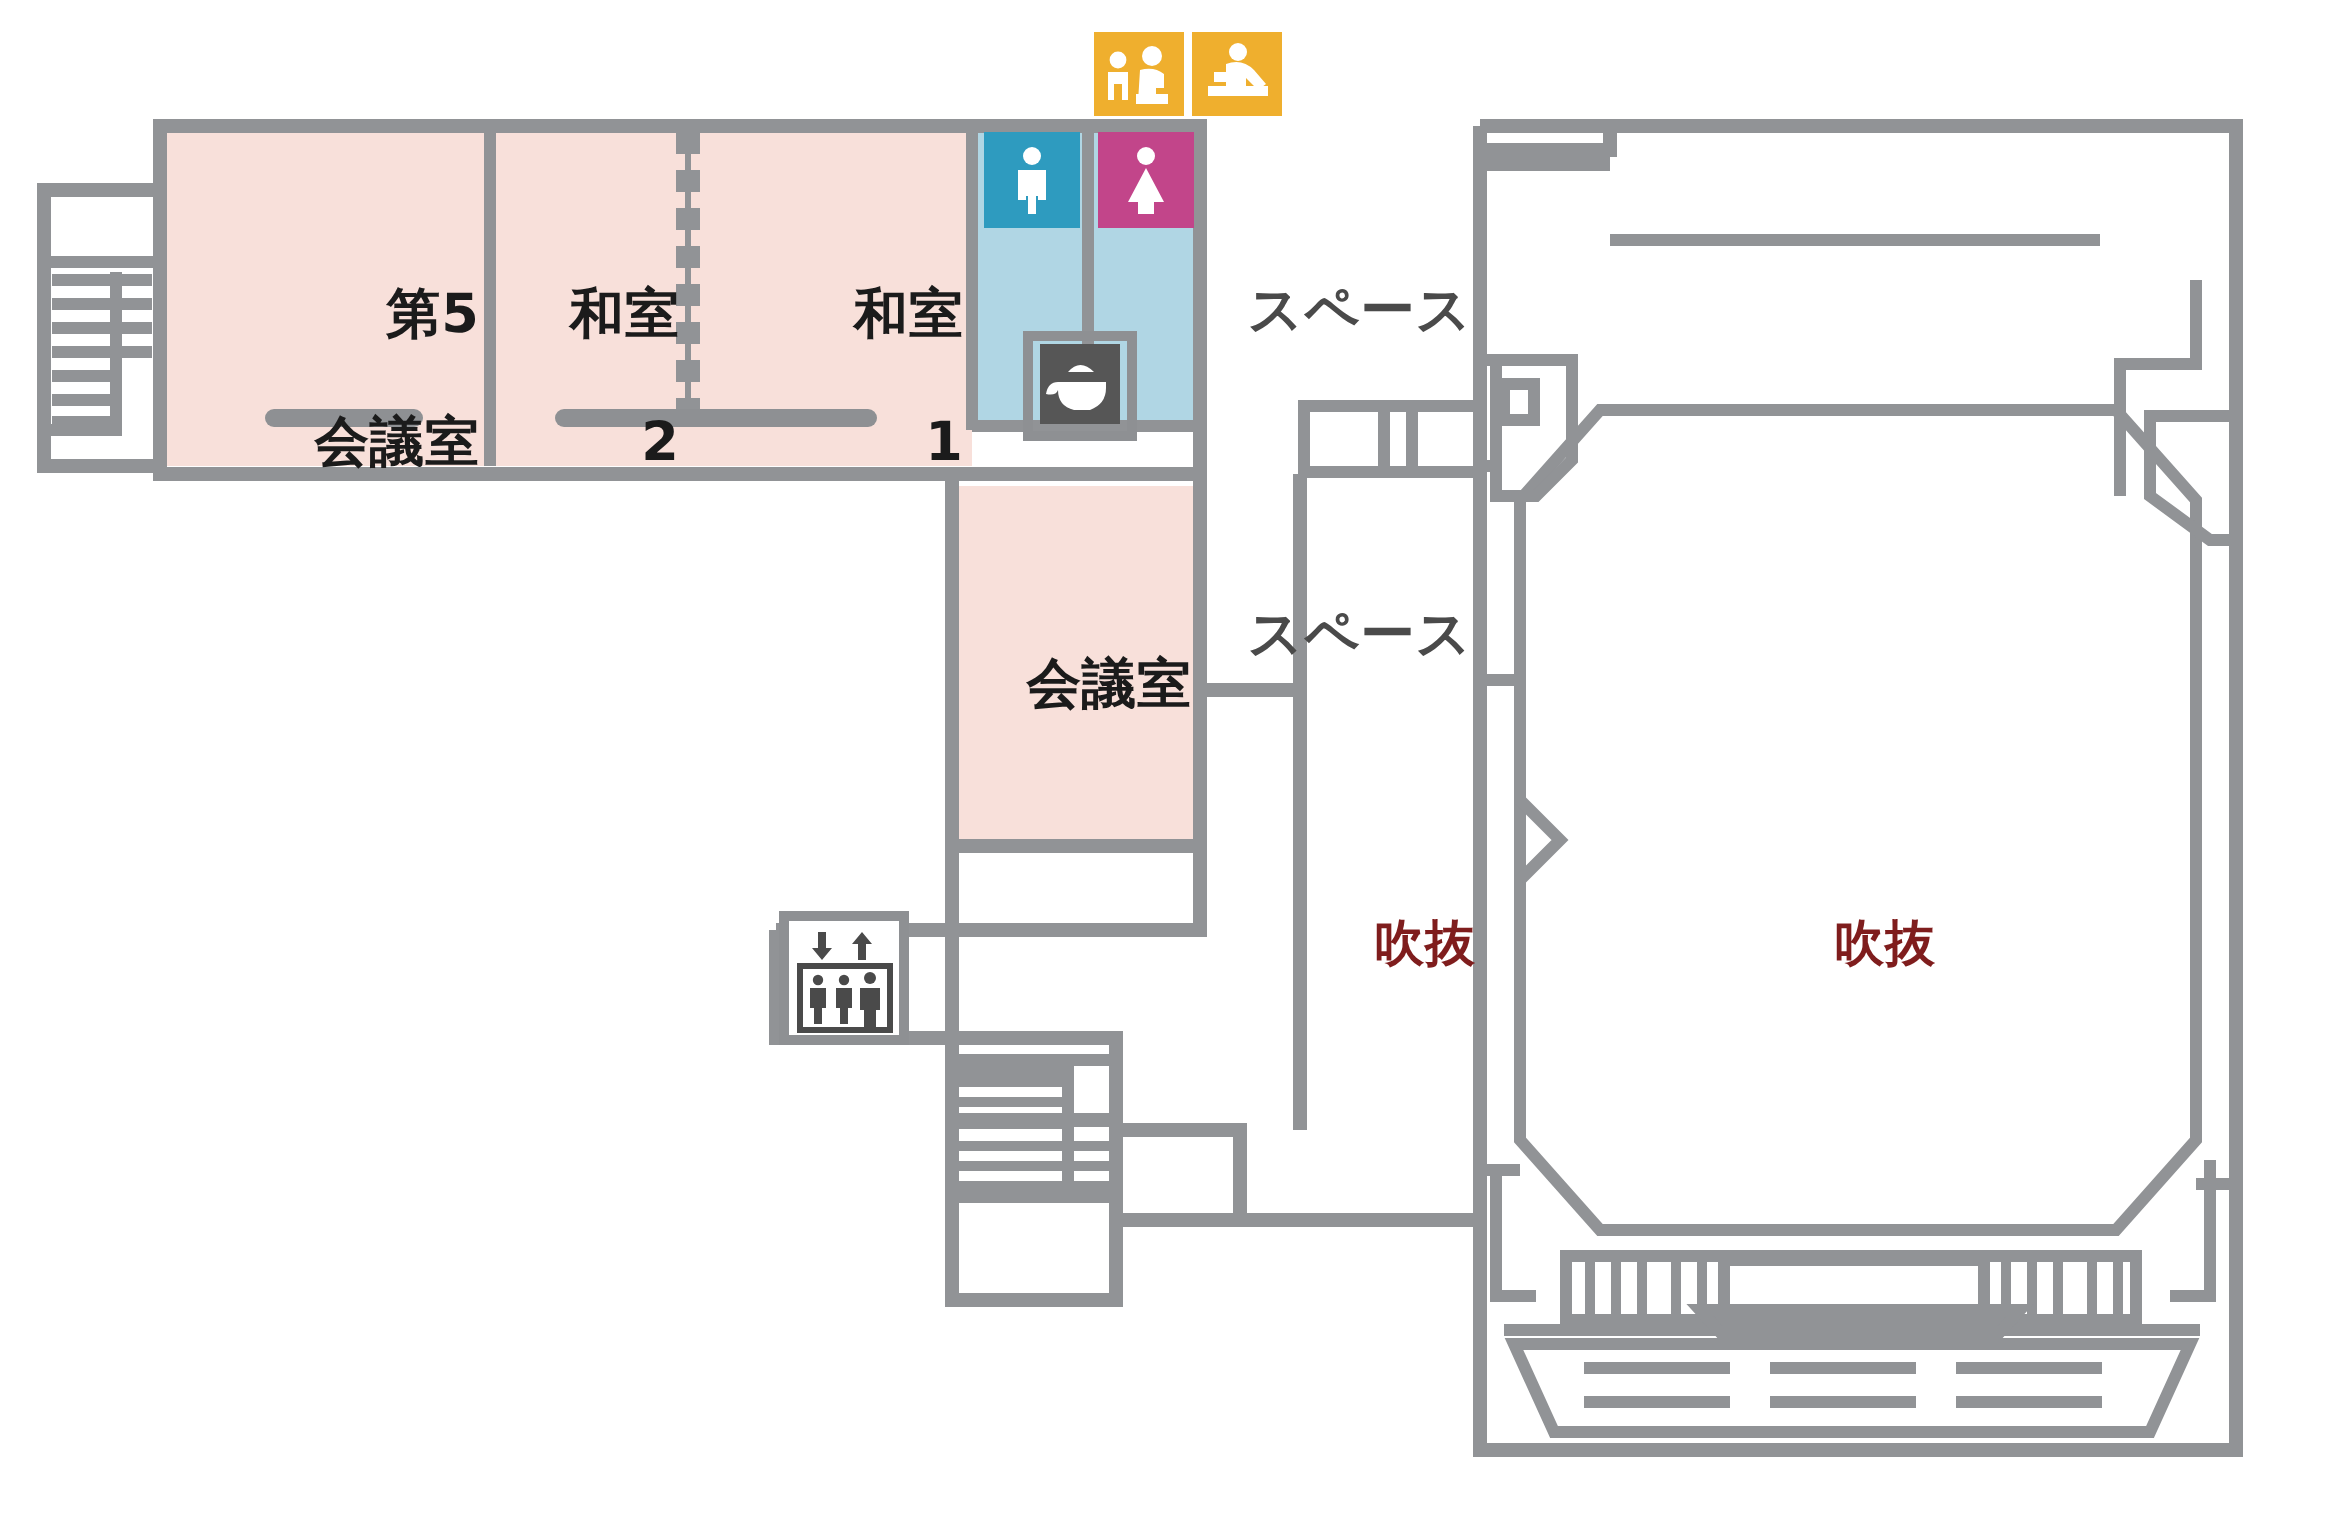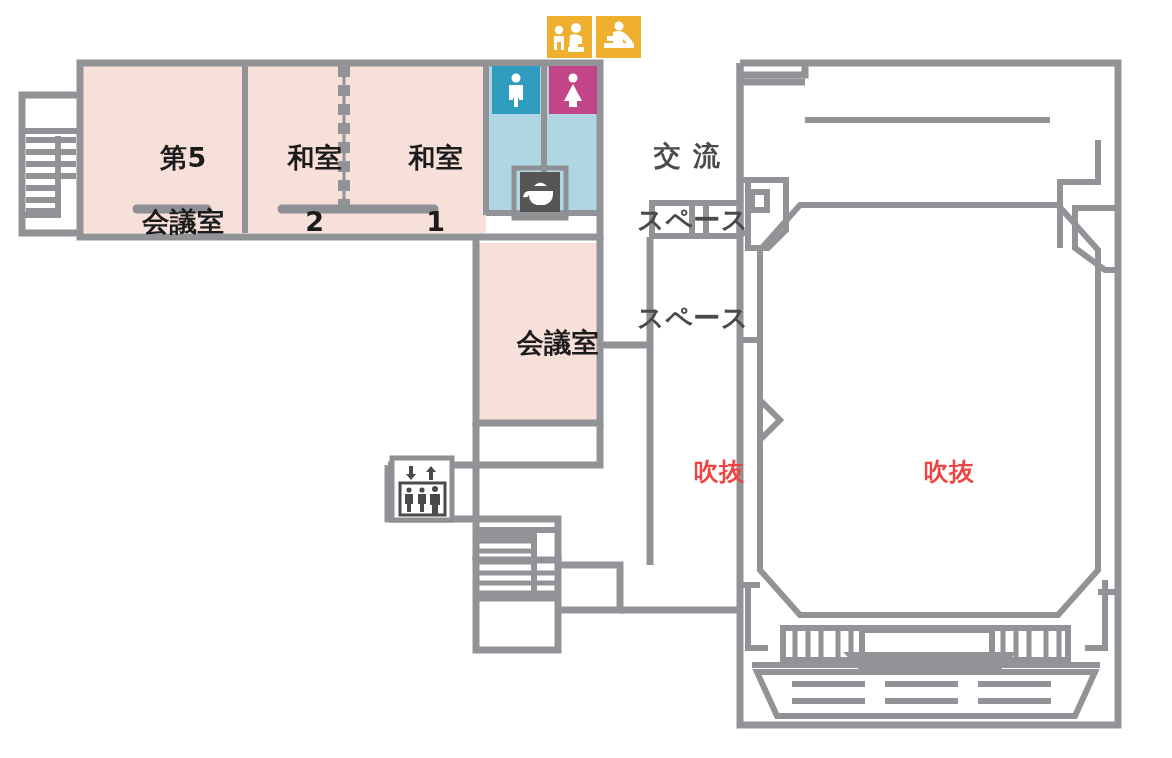--- a/index.html
+++ b/index.html
@@ -23,30 +23,29 @@
     position: absolute;
     left: 0;
     top: 0;
     width: 1172px;
     height: 758px;
   }
   .room-label {
     position: absolute;
     color: #1b1b1b;
     font-weight: bold;
-    text-align: center;
+    text-align: right;
     line-height: 1.18;
     letter-spacing: 0.02em;
     white-space: pre-line;
     pointer-events: none;
-    padding-left: 21px;
   }
   .label-room-big { font-size: 27px; }
   .label-space { font-size: 27px; color: #4a4a4a; }
-  .label-atrium { font-size: 25px; color: #ef4444; }
+  .label-atrium { font-size: 25px; color: #7f1d1d; }
   .wide-track { letter-spacing: 0.45em; }
 </style>
 </head>
 <body>
 
 <div id="floorplan-root">
 
   <svg id="plan-svg" viewBox="0 0 1172 758" xmlns="http://www.w3.org/2000/svg">
 
     <g>
@@ -310,21 +309,20 @@
   <div class="room-label label-room-big" style="left:348px; top:110px; width:134px;">
     <div>和室</div>
     <div>1</div>
   </div>
 
   <div class="room-label label-room-big" style="left:478px; top:295px; width:118px;">
     <div>会議室</div>
   </div>
 
   <div class="room-label label-space" style="left:608px; top:108px; width:128px;">
-    <div class="wide-track">交流</div>
     <div>スペース</div>
   </div>
 
   <div class="room-label label-space" style="left:608px; top:270px; width:128px;">
     <div>スペース</div>
   </div>
 
   <div class="room-label label-atrium" style="left:658px; top:457px; width:80px;">吹抜</div>
 
   <div class="room-label label-atrium" style="left:888px; top:457px; width:80px;">吹抜</div>

